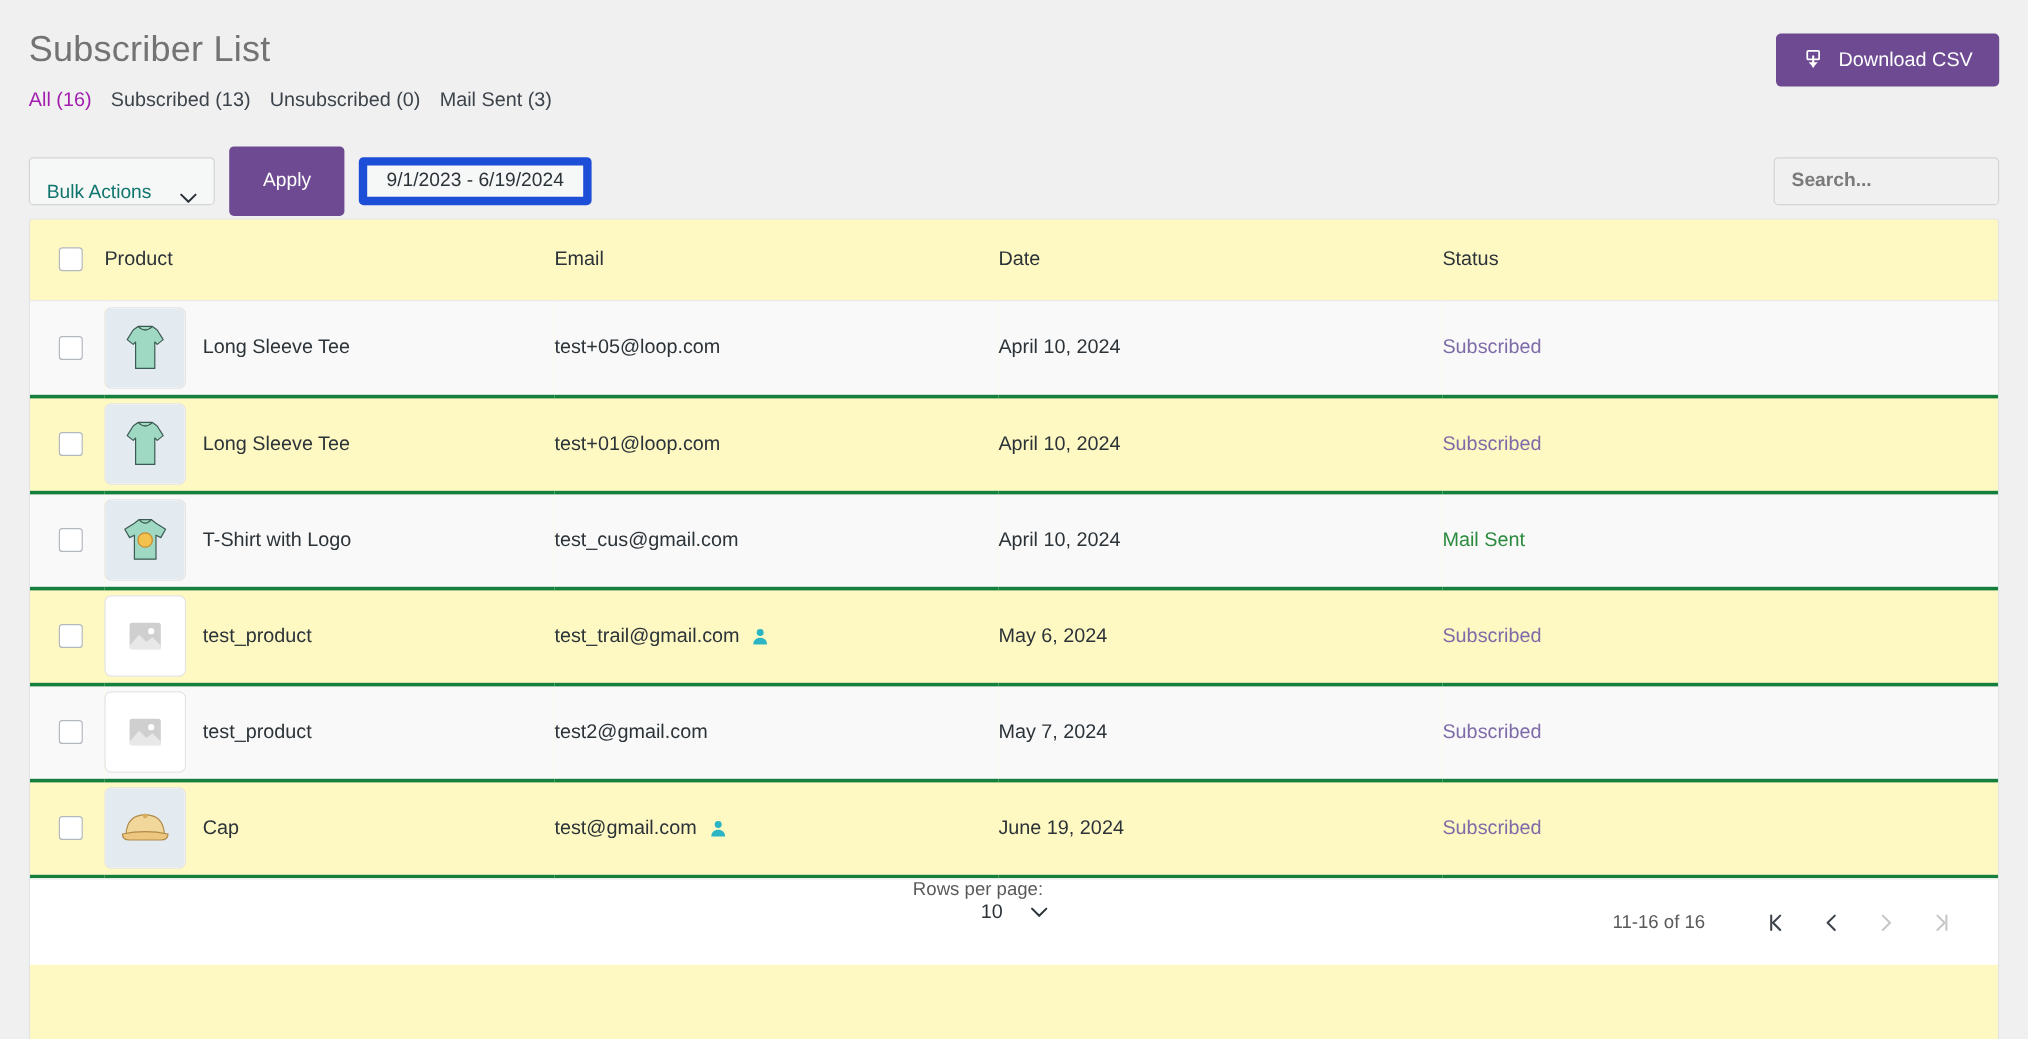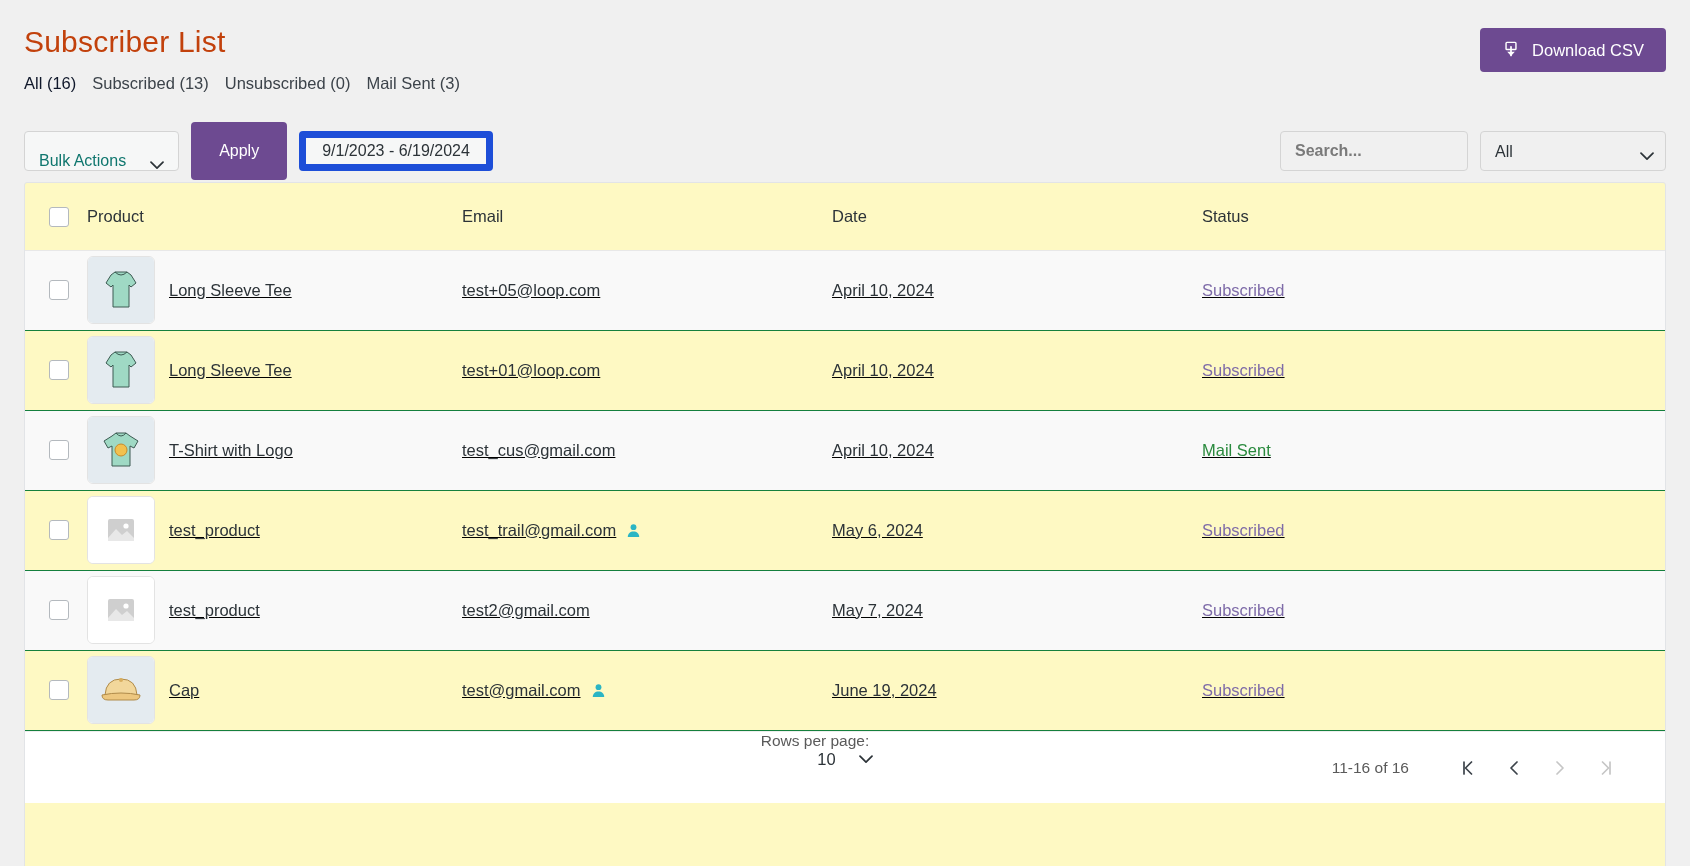--- a/index.html
+++ b/index.html
@@ -13,38 +13,38 @@
 
   
   .header-bar {
     position: relative;
     padding: 24px 24px 0 24px;
     height: 120px;
   }
   .page-title {
     font-size: 30px;
     font-weight: 400;
-    color: #c2410c;
+    color: #737373;
     letter-spacing: .2px;
     line-height: 36px;
   }
   .filter-links {
     margin-top: 14px;
     font-size: 16.5px;
     color: #3c434a;
     display: flex;
     gap: 0px;
     align-items: baseline;
   }
   .filter-link {
     margin-right: 16px;
     cursor: pointer;
     white-space: nowrap;
   }
-  .filter-link.active { color: #0f172a; }
+  .filter-link.active { color: #a21caf; }
 
   .download-csv {
     position: absolute;
     top: 28px; right: 24px;
     height: 44px;
     min-width: 180px;
     background: #6d4a91;
     color: #ffffff;
     border: none;
     border-radius: 4px;
@@ -160,21 +160,21 @@
     text-align: left;
     border-bottom: 1px solid #e8e8e8;
     vertical-align: middle;
   }
   .col-check { width: 62px; padding-left: 24px; }
   .col-product { width: 375px; }
   .col-email { width: 370px; }
   .col-date { width: 370px; }
   .col-status { width: auto; margin-top: 36px; }
 
-  tbody tr { height: 80px; border-bottom: 1px solid #15803d; text-decoration: underline; }
+  tbody tr { height: 80px; border-bottom: 3px solid #15803d; }
   tbody tr.alt { background: #f9f9f9; }
   tbody td { vertical-align: middle; font-size: 16.5px; color: #2c3338; }
   tbody td.cell-check { padding-left: 24px; }
 
   .cb {
     width: 20px; height: 20px;
     border: 1px solid #b4b9be;
     border-radius: 3px;
     background: #fff;
     display: inline-block;
@@ -210,21 +210,21 @@
     padding: 0 24px;
     font-size: 15.5px;
     color: #5a5a5a;
     border-top: 1px solid #eeeeee;
     background: #fff;
     flex-direction: column;
   }
   .rows-label { margin-right: 60px; }
   .rows-select-wrap { display: flex; align-items: center; gap: 23px; cursor: pointer; color: #2c3338; font-size: 16.5px; }
   .footer-right {
-    position: absolute; right: 36px; top: 0; height: 72px;
+    position: absolute; right: 24px; top: 0; height: 72px;
     display: flex; align-items: center; gap: 0px;
   }
   .range-text { margin-right: 36px; color: #5a5a5a; font-size: 15.5px; }
   .pg-btn {
     width: 46px; height: 46px;
     display: flex; align-items: center; justify-content: center;
     background: none; border: none; cursor: pointer;
   }
   .pg-btn svg { display:block; }
 </style>
@@ -264,30 +264,20 @@
           </svg>
       </span>
     </div>
 
     <button class="apply-btn">Apply</button>
 
     <div class="date-range">9/1/2023 - 6/19/2024</div>
 
     <div class="toolbar-right">
       <input class="search-input" type="text" placeholder="Search..." style="">
-      <div class="status-select-wrap">
-        <select class="status-select">
-          <option>All</option>
-        </select>
-        <span class="select-chev">
-          <svg viewBox="0 0 14 9" width="14" height="9">
-              <path d="M1 1.2 L7 7.2 L13 1.2" stroke="#2c3338" stroke-width="1.7" fill="none" stroke-linecap="round" stroke-linejoin="round"></path>
-            </svg>
-        </span>
-      </div>
     </div>
   </div>
 
   <div class="table-card">
     <table>
       <thead>
         <tr>
           <th class="col-check">
             <span class="cb"></span>
           </th>

